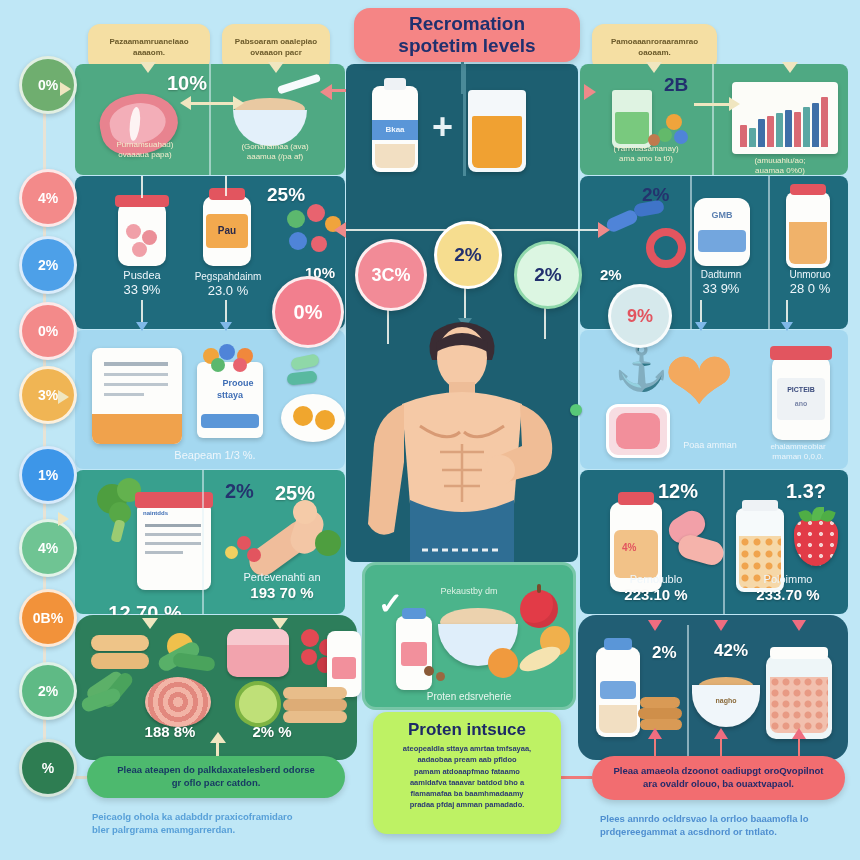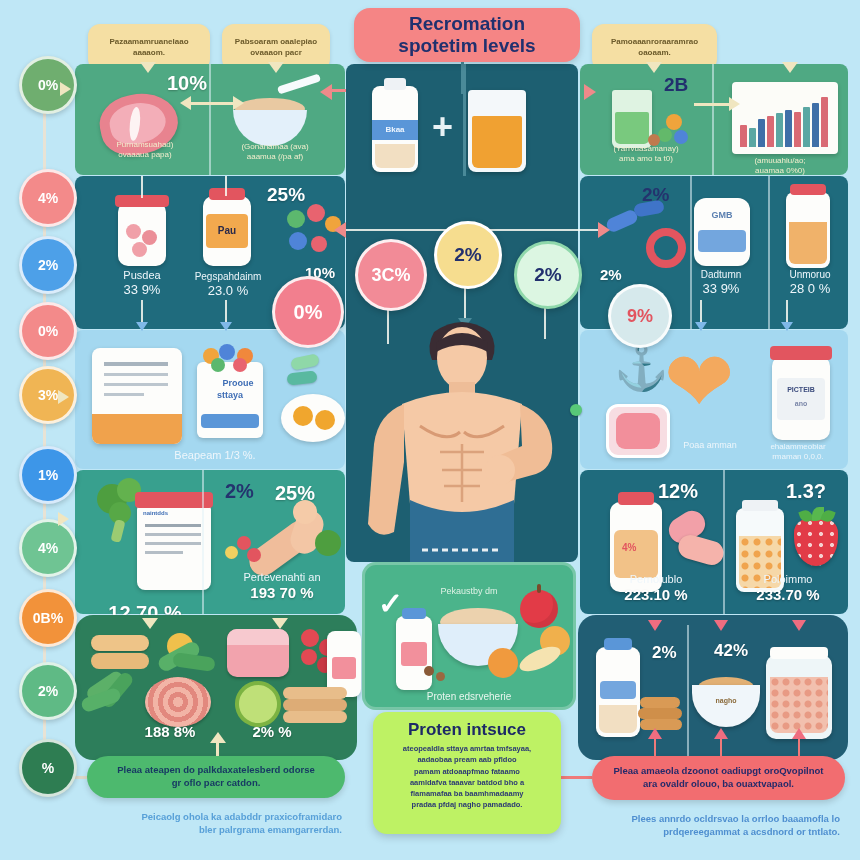--- a/index.html
+++ b/index.html
@@ -43,21 +43,21 @@
   .bd{border-left:6px solid transparent;border-right:6px solid transparent;border-top:9px solid #7fb8e8;}
   .td{border-left:7px solid transparent;border-right:7px solid transparent;border-top:10px solid #4a8a99;}
   .divider{position:absolute;width:2px;background:rgba(225,242,248,.55);z-index:1;}
   .bottle{position:absolute;background:#fdfdfb;border-radius:8px;box-shadow:0 2px 4px rgba(0,0,0,.2);}
   .cap-red{position:absolute;background:#e2555f;border-radius:4px;}
   .cap-blue{position:absolute;background:#5a96d8;border-radius:4px;}
   .dot{position:absolute;border-radius:50%;}
   .banner{position:absolute;display:flex;flex-direction:column;align-items:center;justify-content:center;
     font-weight:bold;text-align:center;z-index:5;box-shadow:0 3px 6px rgba(0,0,0,.15);}
   .banner div{font-size:9.5px;line-height:1.35;}
-  .sub{position:absolute;text-align:right;font-weight:bold;color:#58a0d8;font-size:9.5px;line-height:1.4;z-index:5;}
+  .sub{position:absolute;text-align:left;font-weight:bold;color:#58a0d8;font-size:9.5px;line-height:1.4;z-index:5;}
   .ybox{position:absolute;background:#bef264;border-radius:14px;z-index:6;box-shadow:0 3px 8px rgba(0,0,0,.18);text-align:center;}
   .ybox .t{font-size:17px;font-weight:bold;color:#1d2a66;margin-top:8px;}
   .ybox .b{font-size:7.5px;font-weight:bold;color:#2c3a74;line-height:1.5;margin-top:3px;}
   .chartcard{position:absolute;background:#fcfcf8;border-radius:4px;box-shadow:0 2px 4px rgba(0,0,0,.2);}
   .bars{position:absolute;left:8px;right:6px;bottom:7px;top:8px;display:flex;align-items:flex-end;gap:2px;}
   .bar{width:7px;border-radius:1px 1px 0 0;}
   .heart{position:absolute;color:#f3a95e;font-size:84px;line-height:1;text-shadow:0 0 0 #f3a95e;z-index:2;}
   .anchor{position:absolute;color:#f4fbfd;font-size:44px;line-height:1;}
   .check{position:absolute;color:#fff;font-size:30px;font-weight:bold;}
   .smtxt{position:absolute;font-weight:bold;}
@@ -436,21 +436,21 @@
   </div>
 
   <div class="ybox" style="left:373px;top:712px;width:188px;height:122px;">
     <div class="t">Proten intsuce</div>
     <div class="b">
       <div>ateopealdla sttaya amrtaa tmfsayaa,</div>
       <div>aadaobaa pream aab pfldoo</div>
       <div>pamam atdoaapfmao fataamo</div>
       <div>aamldafva taaavar batdod bho a</div>
       <div>flamamafaa ba baamhmadaamy</div>
-      <div>pradaa pfdaj nagho pamadado.</div>
+      <div>pradaa pfdaj amman pamadado.</div>
     </div>
   </div>
 
   <div class="banner" style="left:87px;top:756px;width:258px;height:42px;background:#4db96e;border-radius:21px;color:#173a63;">
     <div>Pleaa ateapen do palkdaxatelesberd odorse</div>
     <div>gr oflo pacr catdon.</div>
   </div>
   <div class="sub" style="left:92px;top:810px;width:250px;">
     <div>Peicaolg ohola ka adabddr praxicoframidaro</div>
     <div>bler palrgrama emamgarrerdan.</div>

